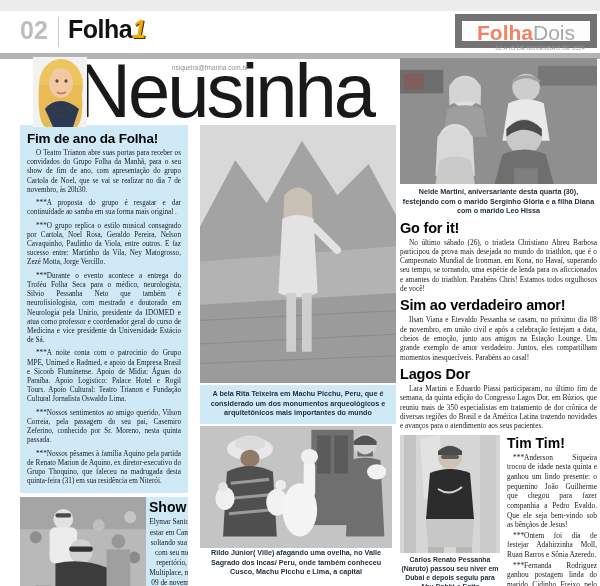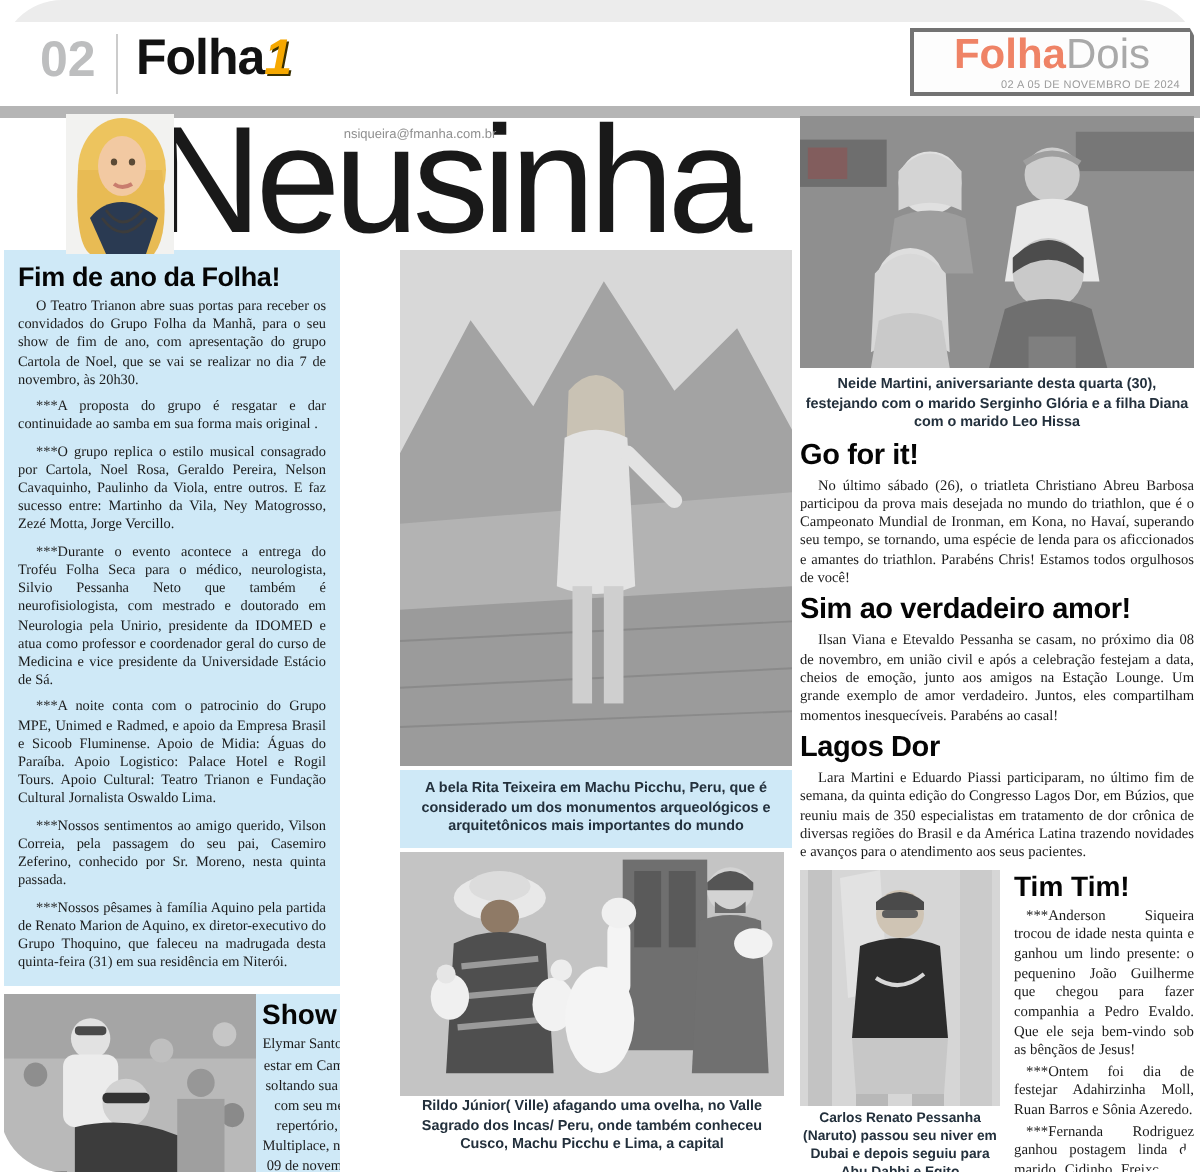--- a/index.html
+++ b/index.html
@@ -1,25 +1,25 @@
 <!DOCTYPE html>
 <html><head>
 <meta charset="utf-8">
 <style>
   html,body{margin:0;padding:0;background:#fff;}
   .page{position:relative;width:600px;height:586px;background:#fff;overflow:hidden;
-        font-family:"Liberation Sans",sans-serif;border-radius:31px;}
+        font-family:"Liberation Sans",sans-serif;}
   .top-strip{position:absolute;left:0;top:0;width:600px;height:11px;background:#ececec;}
   
   .page-number{position:absolute;left:20px;top:16px;font-size:25px;font-weight:bold;color:#bdbebf;}
   .header-divider{position:absolute;left:58px;top:17px;width:1px;height:30px;background:#cccccc;}
   .logo{position:absolute;left:68px;top:15px;font-size:25px;font-weight:900;letter-spacing:-.5px;}
   .logo .main{color:#121212;}
   .logo .accent{color:#f6a800;font-style:italic;text-shadow:1px 1px 0 #3a2f00;}
-  .section-box{position:absolute;right:3px;top:14px;width:142px;height:34px;border:2px solid #737373;
+  .section-box{position:absolute;right:3px;top:14px;width:142px;height:34px;border:7px solid #737373;
                background:#fdfdfd;text-align:center;box-sizing:border-box;padding-top:1px;}
   .section-box .name{font-size:21px;line-height:22px;}
   .section-box .p1{color:#ef8366;font-weight:900;}
   .section-box .p2{color:#a9a9a9;font-weight:400;}
   .section-box .date{display:block;font-size:5.5px;color:#9b9b9b;text-align:right;padding-right:5px;
                      letter-spacing:.2px;margin-top:1px;}
   .gray-bar{position:absolute;left:0;top:53px;width:600px;height:6px;background:#b5b5b5;}
   
   .avatar{position:absolute;left:33px;top:57px;width:54px;height:70px;z-index:4;}
   .avatar svg{width:100%;height:100%;display:block;}
@@ -27,21 +27,21 @@
                   font-size:6.5px;color:#8f8f8f;z-index:3;}
   .masthead-title{position:absolute;left:76px;top:53px;width:310px;font-size:76px;line-height:1;
                   font-weight:400;color:#191919;letter-spacing:-3px;z-index:2;}
   
   .bw{display:block;width:100%;height:100%;}
   .caption{font-size:7.2px;font-weight:bold;color:#23303c;line-height:1.32;text-align:center;}
   h2.head{font-size:13.5px;font-weight:900;color:#050505;margin:0 0 3px 0;letter-spacing:-.2px;}
   p.body{font-family:"Liberation Serif",serif;font-size:7.2px;line-height:1.28;color:#1b1b1b;
          text-align:justify;margin:0 0 4px 0;text-indent:9px;}
   
-  .col-left{position:absolute;left:2px;top:125px;width:168px;height:461px;overflow:hidden;}
+  .col-left{position:absolute;left:20px;top:125px;width:168px;height:461px;overflow:hidden;}
   .left-text{background:#cfe9f7;padding:6px 7px 3px 7px;}
   .left-text h2.sent{margin-top:6px;}
   .left-bottom{display:flex;margin-top:4px;}
   .photo-sp{width:126px;height:117px;flex:0 0 126px;}
   .show-strip{flex:1;background:#cfe9f7;padding:2px 2px 0 3px;}
   .show-strip h3{margin:0 0 2px 0;font-size:14px;font-weight:900;text-align:left;color:#050505;}
   .show-strip .show-text{font-family:"Liberation Serif",serif;font-size:7.3px;line-height:1.38;
                          color:#1b1b1b;text-align:center;}
   
   .col-mid{position:absolute;left:200px;top:125px;width:196px;height:453px;overflow:hidden;}

